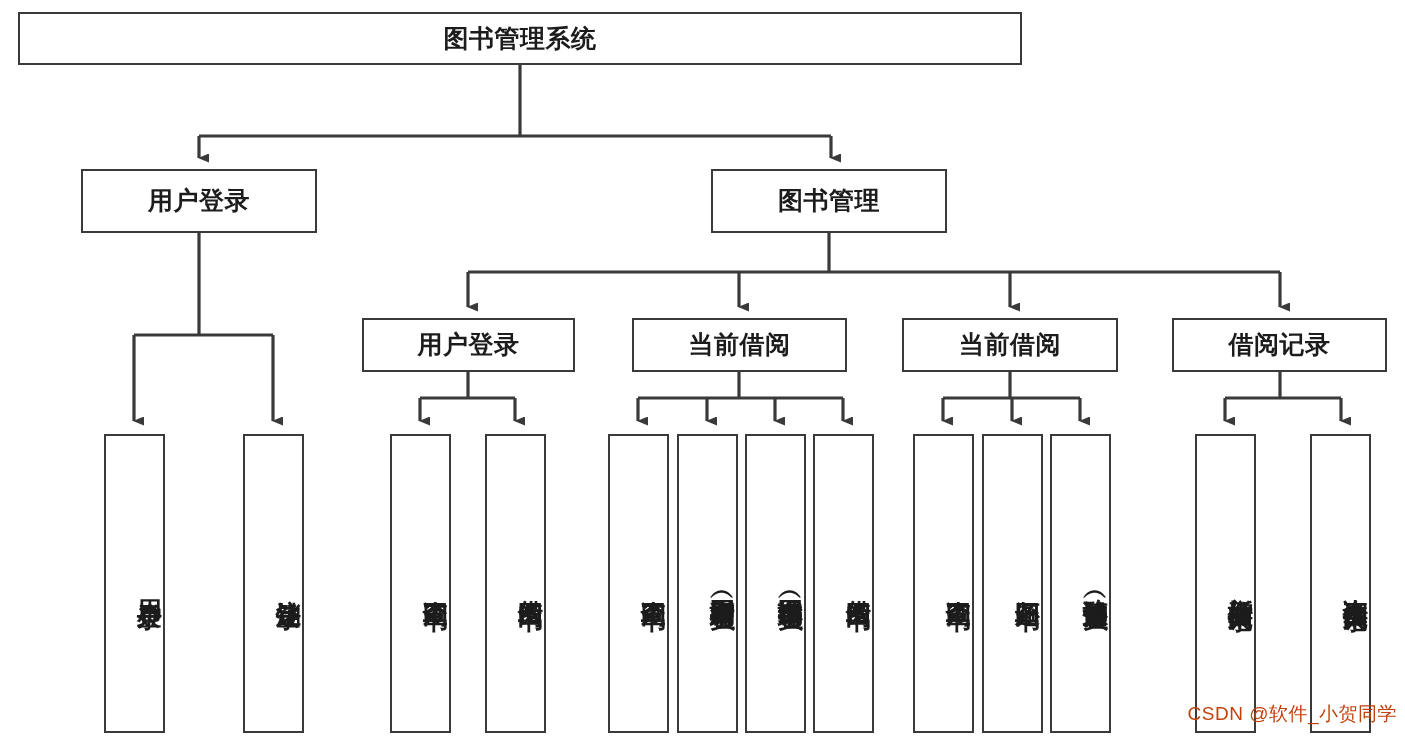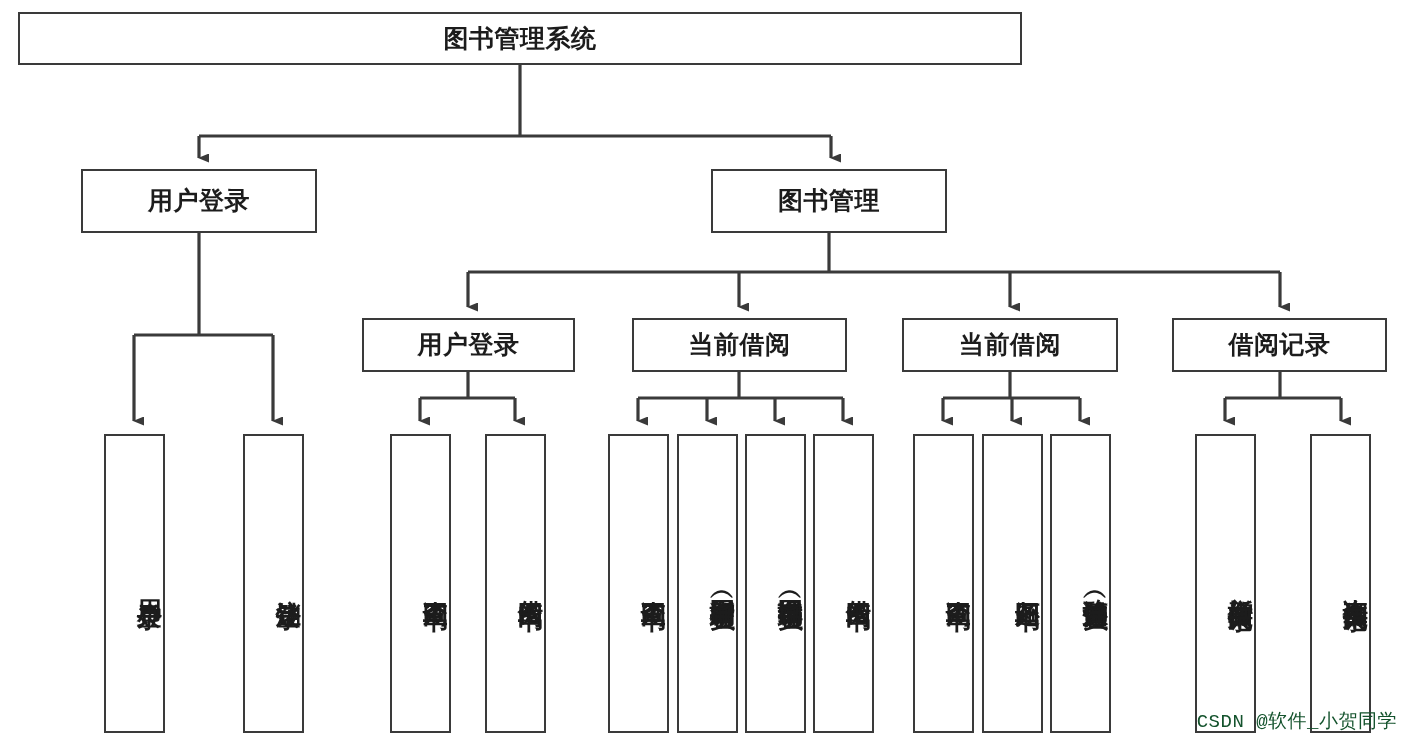--- a/index.html
+++ b/index.html
@@ -50,26 +50,26 @@
     letter-spacing: 2px;
     padding: 10px 0;
     align-items: flex-start;
   }
   .node.vert.leaf-tight {
     letter-spacing: 1px;
   }
   #watermark {
     position: absolute;
     right: 8px;
-    bottom: 13px;
+    bottom: 20px;
     font-size: 19px;
-    color: #14532d;
+    color: #c2410c;
     letter-spacing: 0.5px;
     white-space: nowrap;
-    font-family: Liberation Mono, monospace;
+    font-family: Liberation Sans, sans-serif;
   }
 </style>
 </head>
 <body>
 
 <div id="diagram-root">
 
   <svg id="edges-layer" viewBox="0 0 1405 747" width="1405" height="747" xmlns="http://www.w3.org/2000/svg">
     <defs>
       <marker id="arrowhead" markerWidth="9" markerHeight="11" refX="4.5" refY="10" orient="auto" markerUnits="userSpaceOnUse">

